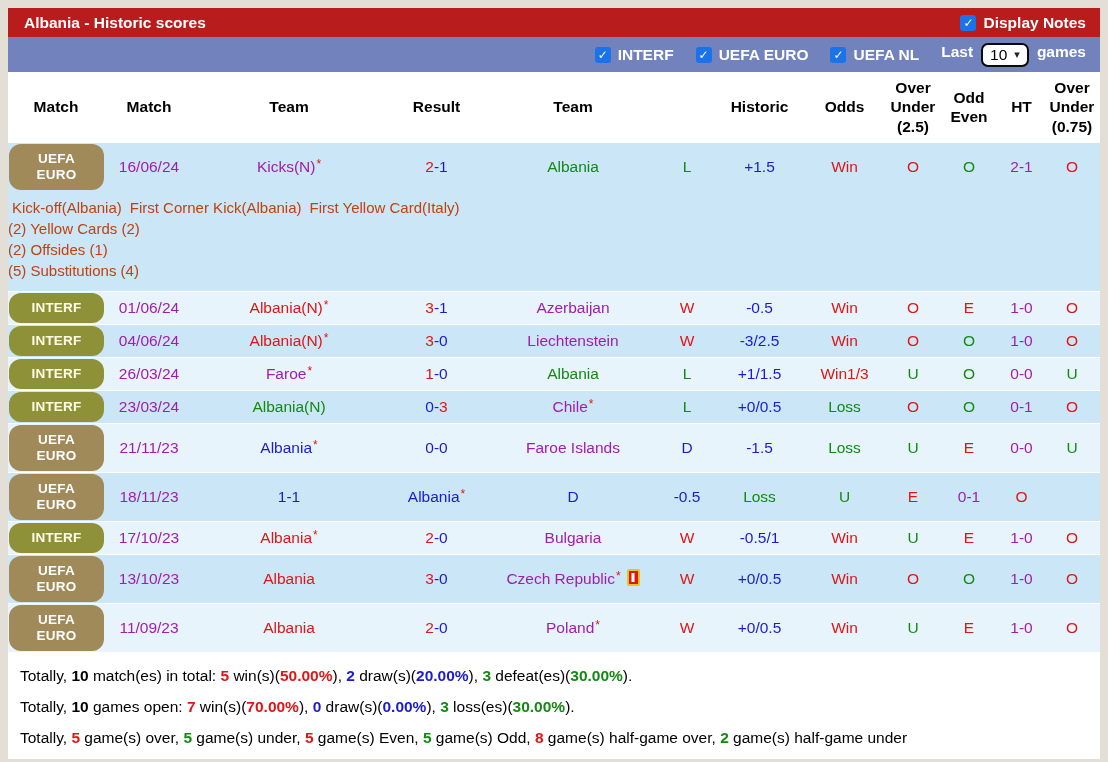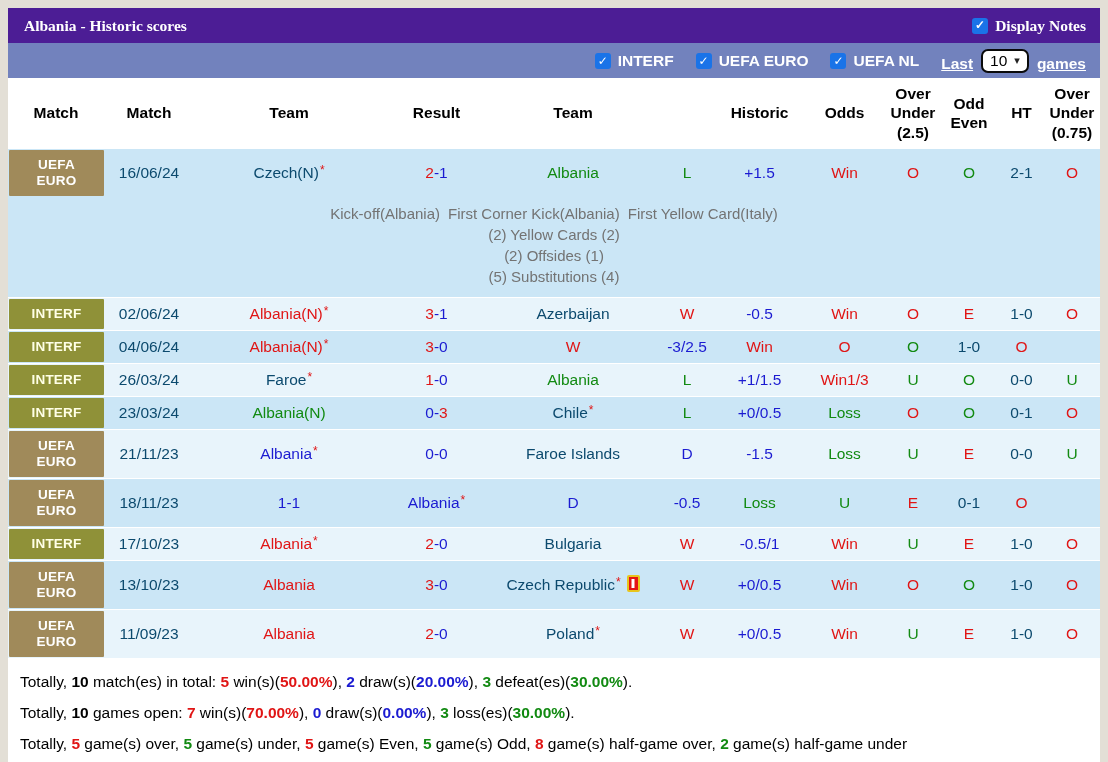--- a/index.html
+++ b/index.html
@@ -7,37 +7,37 @@
     background:#e3dfd6;
     width:1092px;
     padding:8px;
     font-family:"Liberation Sans","DejaVu Sans",sans-serif;
     font-size:15.5px;
     color:#000;
   }
   .page{width:1092px;}
   
   .bar1{
-    height:35px;background:#4c1d95;color:#fff;
+    height:29px;background:#b91c1c;color:#fff;
     display:flex;align-items:center;justify-content:space-between;
-    padding:0 14px 0 16px;box-sizing:border-box;font-weight:bold;font-family:Liberation Serif, serif;
+    padding:0 14px 0 16px;box-sizing:border-box;font-weight:bold;
   }
   .bar2{
     height:35px;background:#7282bd;color:#fff;
     display:flex;align-items:center;justify-content:flex-end;gap:22px;
     padding:0 14px;box-sizing:border-box;font-weight:bold;
   }
   .cb-group{display:inline-flex;align-items:center;gap:7px;cursor:pointer;}
   .cb{
     width:16px;height:16px;background:#1a73e8;border-radius:3px;
     display:inline-flex;align-items:center;justify-content:center;
     color:#fff;font-size:12px;font-weight:bold;flex:0 0 auto;
   }
   .cb::after{content:"✓";}
-  .last-group{display:inline-flex;align-items:flex-end;gap:8px;text-decoration:underline;}
+  .last-group{display:inline-flex;align-items:flex-start;gap:8px;}
   .select{
     display:inline-flex;align-items:center;gap:7px;
     background:#fff;color:#000;border:2px solid #0a0a0a;border-radius:7px;
     padding:1px 7px;font-weight:normal;cursor:pointer;
   }
   .sel-arrow{font-size:11px;color:#222;line-height:1;}
   
   .content{background:#fff;}
   .grid{
     display:grid;
@@ -50,45 +50,45 @@
     padding:4px 0;
   }
   .t-row{border-top:1px solid #fff;}
   .t-row.tall{min-height:48px;}
   .t-row.short{min-height:32px;}
   .shade-dark{background:#cbe6f6;}
   .shade-light{background:#e8f4fb;}
   .cell{text-align:center;padding:2px 0;line-height:1.2;}
   .match-cell{height:100%;display:flex;align-items:stretch;}
   .badge{
-    flex:1;margin:1px 0 1px 1px;border-radius:1px;
+    flex:1;margin:1px 0 1px 1px;border-radius:12px;
     display:flex;align-items:center;justify-content:center;
     font-weight:bold;font-size:13.5px;line-height:1.15;
     white-space:pre-line;text-align:center;letter-spacing:.2px;
   }
   .badge.gold{background:#a08a5a;color:#ffffff;}
   .badge.olive{background:#8f9138;color:#ffffe6;}
   .c-red{color:#e01515;}
   .c-blue{color:#1b1bd1;}
   .c-green{color:#128a12;}
-  .c-black{color:#0c4a6e;}
+  .c-black{color:#a21caf;}
   .bold{font-weight:bold;}
   .star{color:#e01515;font-size:12px;vertical-align:4px;margin-left:1px;}
   .red-card{
     display:inline-block;width:9px;height:13px;background:#e41414;
     border:2px solid #e8c51d;border-radius:2px;position:relative;
     vertical-align:-2px;margin-left:6px;
   }
   .red-card::after{
     content:"";position:absolute;left:50%;top:2px;bottom:2px;width:3px;
     transform:translateX(-50%);background:#fff;
   }
   .notes{
-    background:#cbe6f6;text-align:center;padding:6px 0 10px 0;
-    font-size:15px;line-height:21px;color:#737373;
+    background:#cbe6f6;padding:6px 0 10px 0;
+    font-size:15px;line-height:21px;color:#c2410c;
   }
   .notes .hdr-item{display:inline-block;margin:0 4px;}
   
   .tfoot{background:#fff;padding:8px 0 6px 12px;}
   .foot-line{line-height:31px;}
 </style>
 </head>
 <body>
 
 <div class="page">
@@ -146,60 +146,61 @@
 Under
 (0.75)</div>
     </div>
     <div id="tbody">
         <div class="grid t-row tall shade-dark">
           <div class="match-cell">
             <div class="badge gold">UEFA
 EURO</div>
           </div>
           <div class="cell c-black">16/06/24</div>
-          <div class="cell"><span class="c-black">Czech(N)</span><span class="star">*</span></div>
+          <div class="cell"><span class="c-black">Kicks(N)</span><span class="star">*</span></div>
           <div class="cell"><span class="c-red">2</span><span class="c-blue">-</span><span class="c-blue">1</span></div>
           <div class="cell"><span class="c-green">Albania</span></div>
           <div class="cell c-green">L</div>
           <div class="cell c-blue">+1.5</div>
           <div class="cell c-red">Win</div>
           <div class="cell c-red">O</div>
           <div class="cell c-green">O</div>
           <div class="cell c-black">2-1</div>
           <div class="cell c-red">O</div>
         </div>
         <div class="notes">
           <div><span class="hdr-item">Kick-off(Albania)</span><span class="hdr-item">First Corner Kick(Albania)</span><span class="hdr-item">First Yellow Card(Italy)</span></div>
           <div>(2) Yellow Cards (2)</div>
           <div>(2) Offsides (1)</div>
           <div>(5) Substitutions (4)</div>
         </div>
         <div class="grid t-row short shade-light">
           <div class="match-cell">
             <div class="badge olive">INTERF</div>
           </div>
-          <div class="cell c-black">02/06/24</div>
+          <div class="cell c-black">01/06/24</div>
           <div class="cell"><span class="c-red">Albania(N)</span><span class="star">*</span></div>
           <div class="cell"><span class="c-red">3</span><span class="c-blue">-</span><span class="c-blue">1</span></div>
           <div class="cell"><span class="c-black">Azerbaijan</span></div>
           <div class="cell c-red">W</div>
           <div class="cell c-blue">-0.5</div>
           <div class="cell c-red">Win</div>
           <div class="cell c-red">O</div>
           <div class="cell c-red">E</div>
           <div class="cell c-black">1-0</div>
           <div class="cell c-red">O</div>
         </div>
         <div class="grid t-row short shade-dark">
           <div class="match-cell">
             <div class="badge olive">INTERF</div>
           </div>
           <div class="cell c-black">04/06/24</div>
           <div class="cell"><span class="c-red">Albania(N)</span><span class="star">*</span></div>
           <div class="cell"><span class="c-red">3</span><span class="c-blue">-</span><span class="c-blue">0</span></div>
+          <div class="cell"><span class="c-black">Liechtenstein</span></div>
           <div class="cell c-red">W</div>
           <div class="cell c-blue">-3/2.5</div>
           <div class="cell c-red">Win</div>
           <div class="cell c-red">O</div>
           <div class="cell c-green">O</div>
           <div class="cell c-black">1-0</div>
           <div class="cell c-red">O</div>
         </div>
         <div class="grid t-row short shade-light">
           <div class="match-cell">

